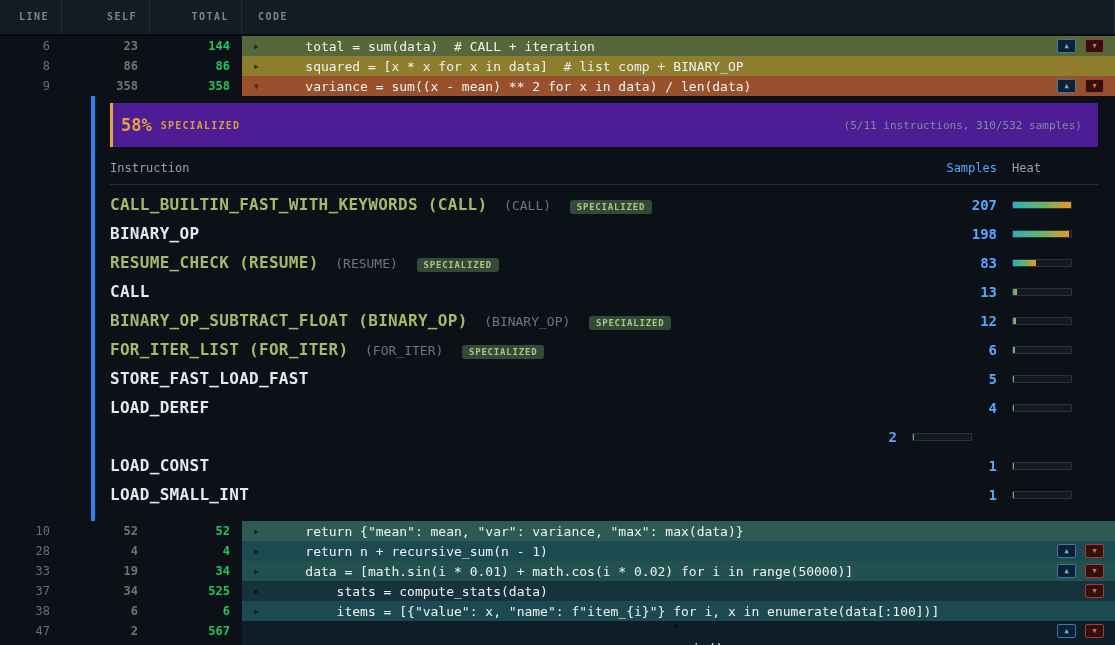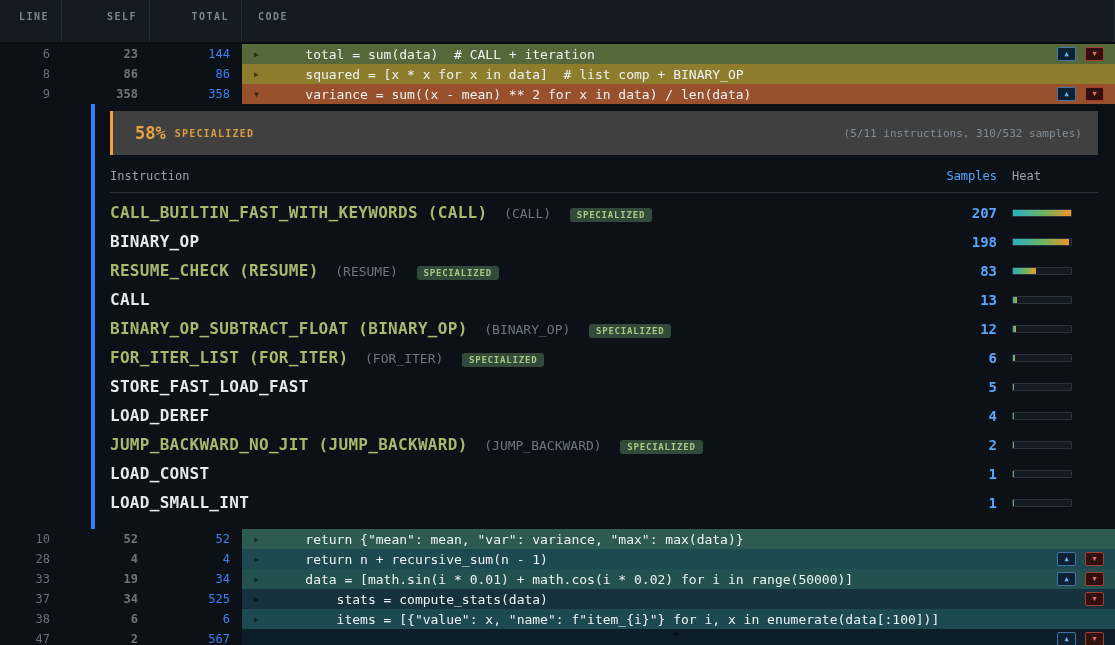--- a/index.html
+++ b/index.html
@@ -1,48 +1,48 @@
 <!DOCTYPE html>
 <html><head>
 <meta charset="utf-8">
 <style>
   * { margin:0; padding:0; box-sizing:border-box; }
   html,body { width:1115px; height:645px; background:#0c1117; overflow:hidden; }
   body { font-family:"DejaVu Sans Mono","Liberation Mono",monospace; }
 
   
-  .cols-header { display:grid; grid-template-columns:62px 88px 92px 1fr; height:44px;
+  .cols-header { display:grid; grid-template-columns:62px 88px 92px 1fr; height:36px;
                  background:#151b23; border-bottom:2px solid #070a0e; }
   .cols-header > div { line-height:34px; font-size:10px; font-weight:bold;
                        letter-spacing:1.5px; color:#7a8591; border-right:1px solid #232b35; }
   .h-line,.h-self,.h-total { text-align:right; padding-right:12px; }
   .h-self { color:#c28c4d; }
   .h-total { color:#5d9fd6; }
   .h-code { padding-left:16px; border-right:none; }
 
   
   .code-row { display:grid; grid-template-columns:62px 88px 92px 1fr; height:20px; }
   .c-line,.c-self,.c-total { text-align:right; padding-right:12px; font-size:12px; line-height:20px; }
   .c-line { color:#64707c; }
   .c-self { color:#737373; font-weight:bold; }
-  .c-total { color:#3b82f6; font-weight:normal; }
+  .c-total { color:#22c55e; font-weight:bold; }
   .c-code { position:relative; display:flex; align-items:center; padding-left:12px; }
   .arrow { width:20px; flex:0 0 20px; font-size:8px; color:rgba(0,0,0,.55); }
   .code-text { white-space:pre; font-size:13px; color:#eef3f4; }
   .nav-btns { position:absolute; right:11px; top:3px; display:flex; gap:9px; }
   .btn { width:19px; height:14px; font-size:7px; line-height:11px; text-align:center;
          border-radius:2px; padding:0; cursor:pointer; font-family:inherit; }
   .btn.up   { background:#0e2133; border:1px solid #3f74ad; color:#6db3f2; }
   .btn.down { background:#2f1210; border:1px solid #a83c31; color:#f06a5a; }
 
   
   .detail { margin-left:91px; border-left:4px solid #2f81f7; background:#0c1117;
             padding:7px 17px 12px 15px; }
-  .summary { height:44px; background:#404040; border-left:3px solid #e8a33d;
-             display:flex; align-items:center; padding:0 16px 0 22px; margin-bottom:14px; }
+  .summary { height:44px; background:#4c1d95; border-left:3px solid #e8a33d;
+             display:flex; align-items:center; padding:0 16px 0 8px; margin-bottom:14px; }
   .pct { color:#e8a33d; font-size:17px; font-weight:bold; }
   .pct-label { color:#d99c42; font-size:10px; letter-spacing:1.2px; margin-left:9px; font-weight:bold; }
   .note { margin-left:auto; color:#828c96; font-size:11px; }
 
   .inst-head { display:grid; grid-template-columns:1fr 100px 101px; line-height:14px;
                padding-bottom:9px; border-bottom:1px solid #272f38; margin-bottom:5px; }
   .ih-name { color:#97a1ab; font-size:12px; }
   .ih-samples { color:#58a6ff; font-size:12px; text-align:right; cursor:pointer; }
   .ih-heat { color:#97a1ab; font-size:12px; padding-left:15px; }
 
@@ -223,25 +223,20 @@
       
     </div>
     <div class="i-samples">4</div>
     <div class="i-heat">
       <div class="i-heat-track">
         <div class="i-heat-fill" style="width: 1.9%;"></div>
       </div>
     </div>
   </div>
         <div class="inst-row">
-    <div class="i-name-wrap">
-      <span class="i-name spec">JUMP_BACKWARD_NO_JIT (JUMP_BACKWARD)</span>
-      <span class="i-base">(JUMP_BACKWARD)</span>
-      <span class="i-badge">SPECIALIZED</span>
-    </div>
     <div class="i-samples">2</div>
     <div class="i-heat">
       <div class="i-heat-track">
         <div class="i-heat-fill" style="width: 1%;"></div>
       </div>
     </div>
   </div>
         <div class="inst-row">
     <div class="i-name-wrap">
       <span class="i-name plain">LOAD_CONST</span>

